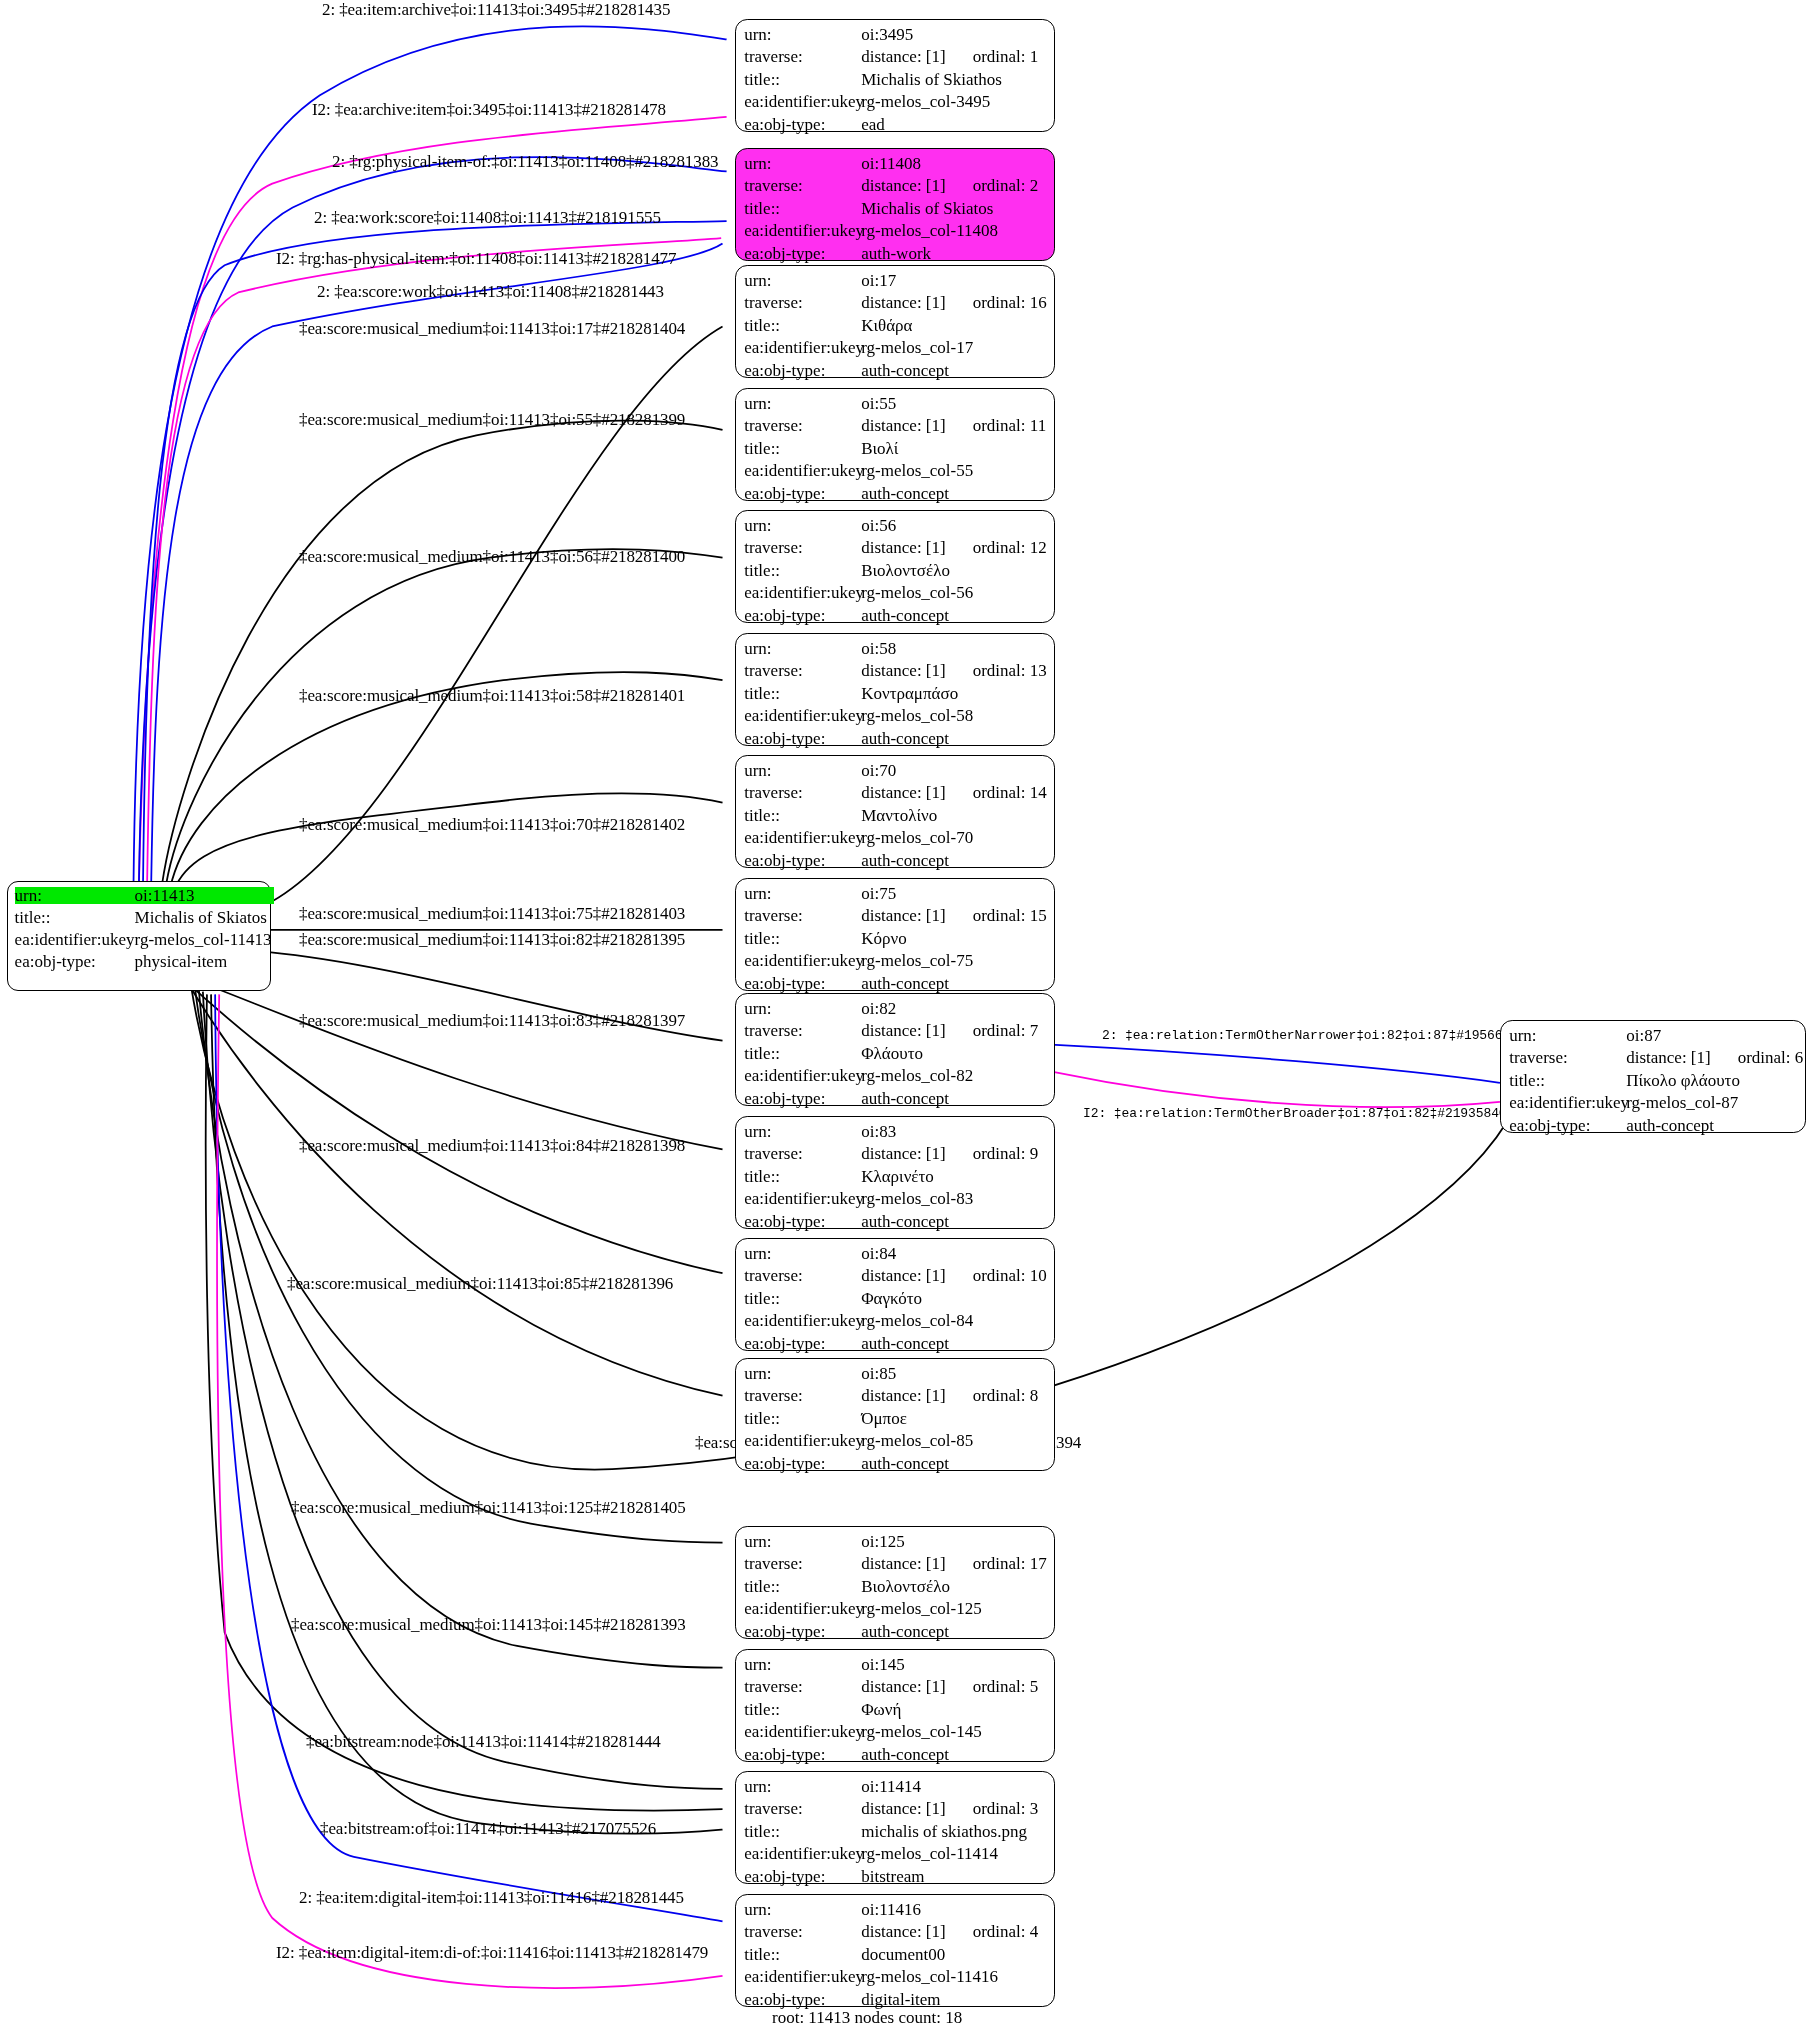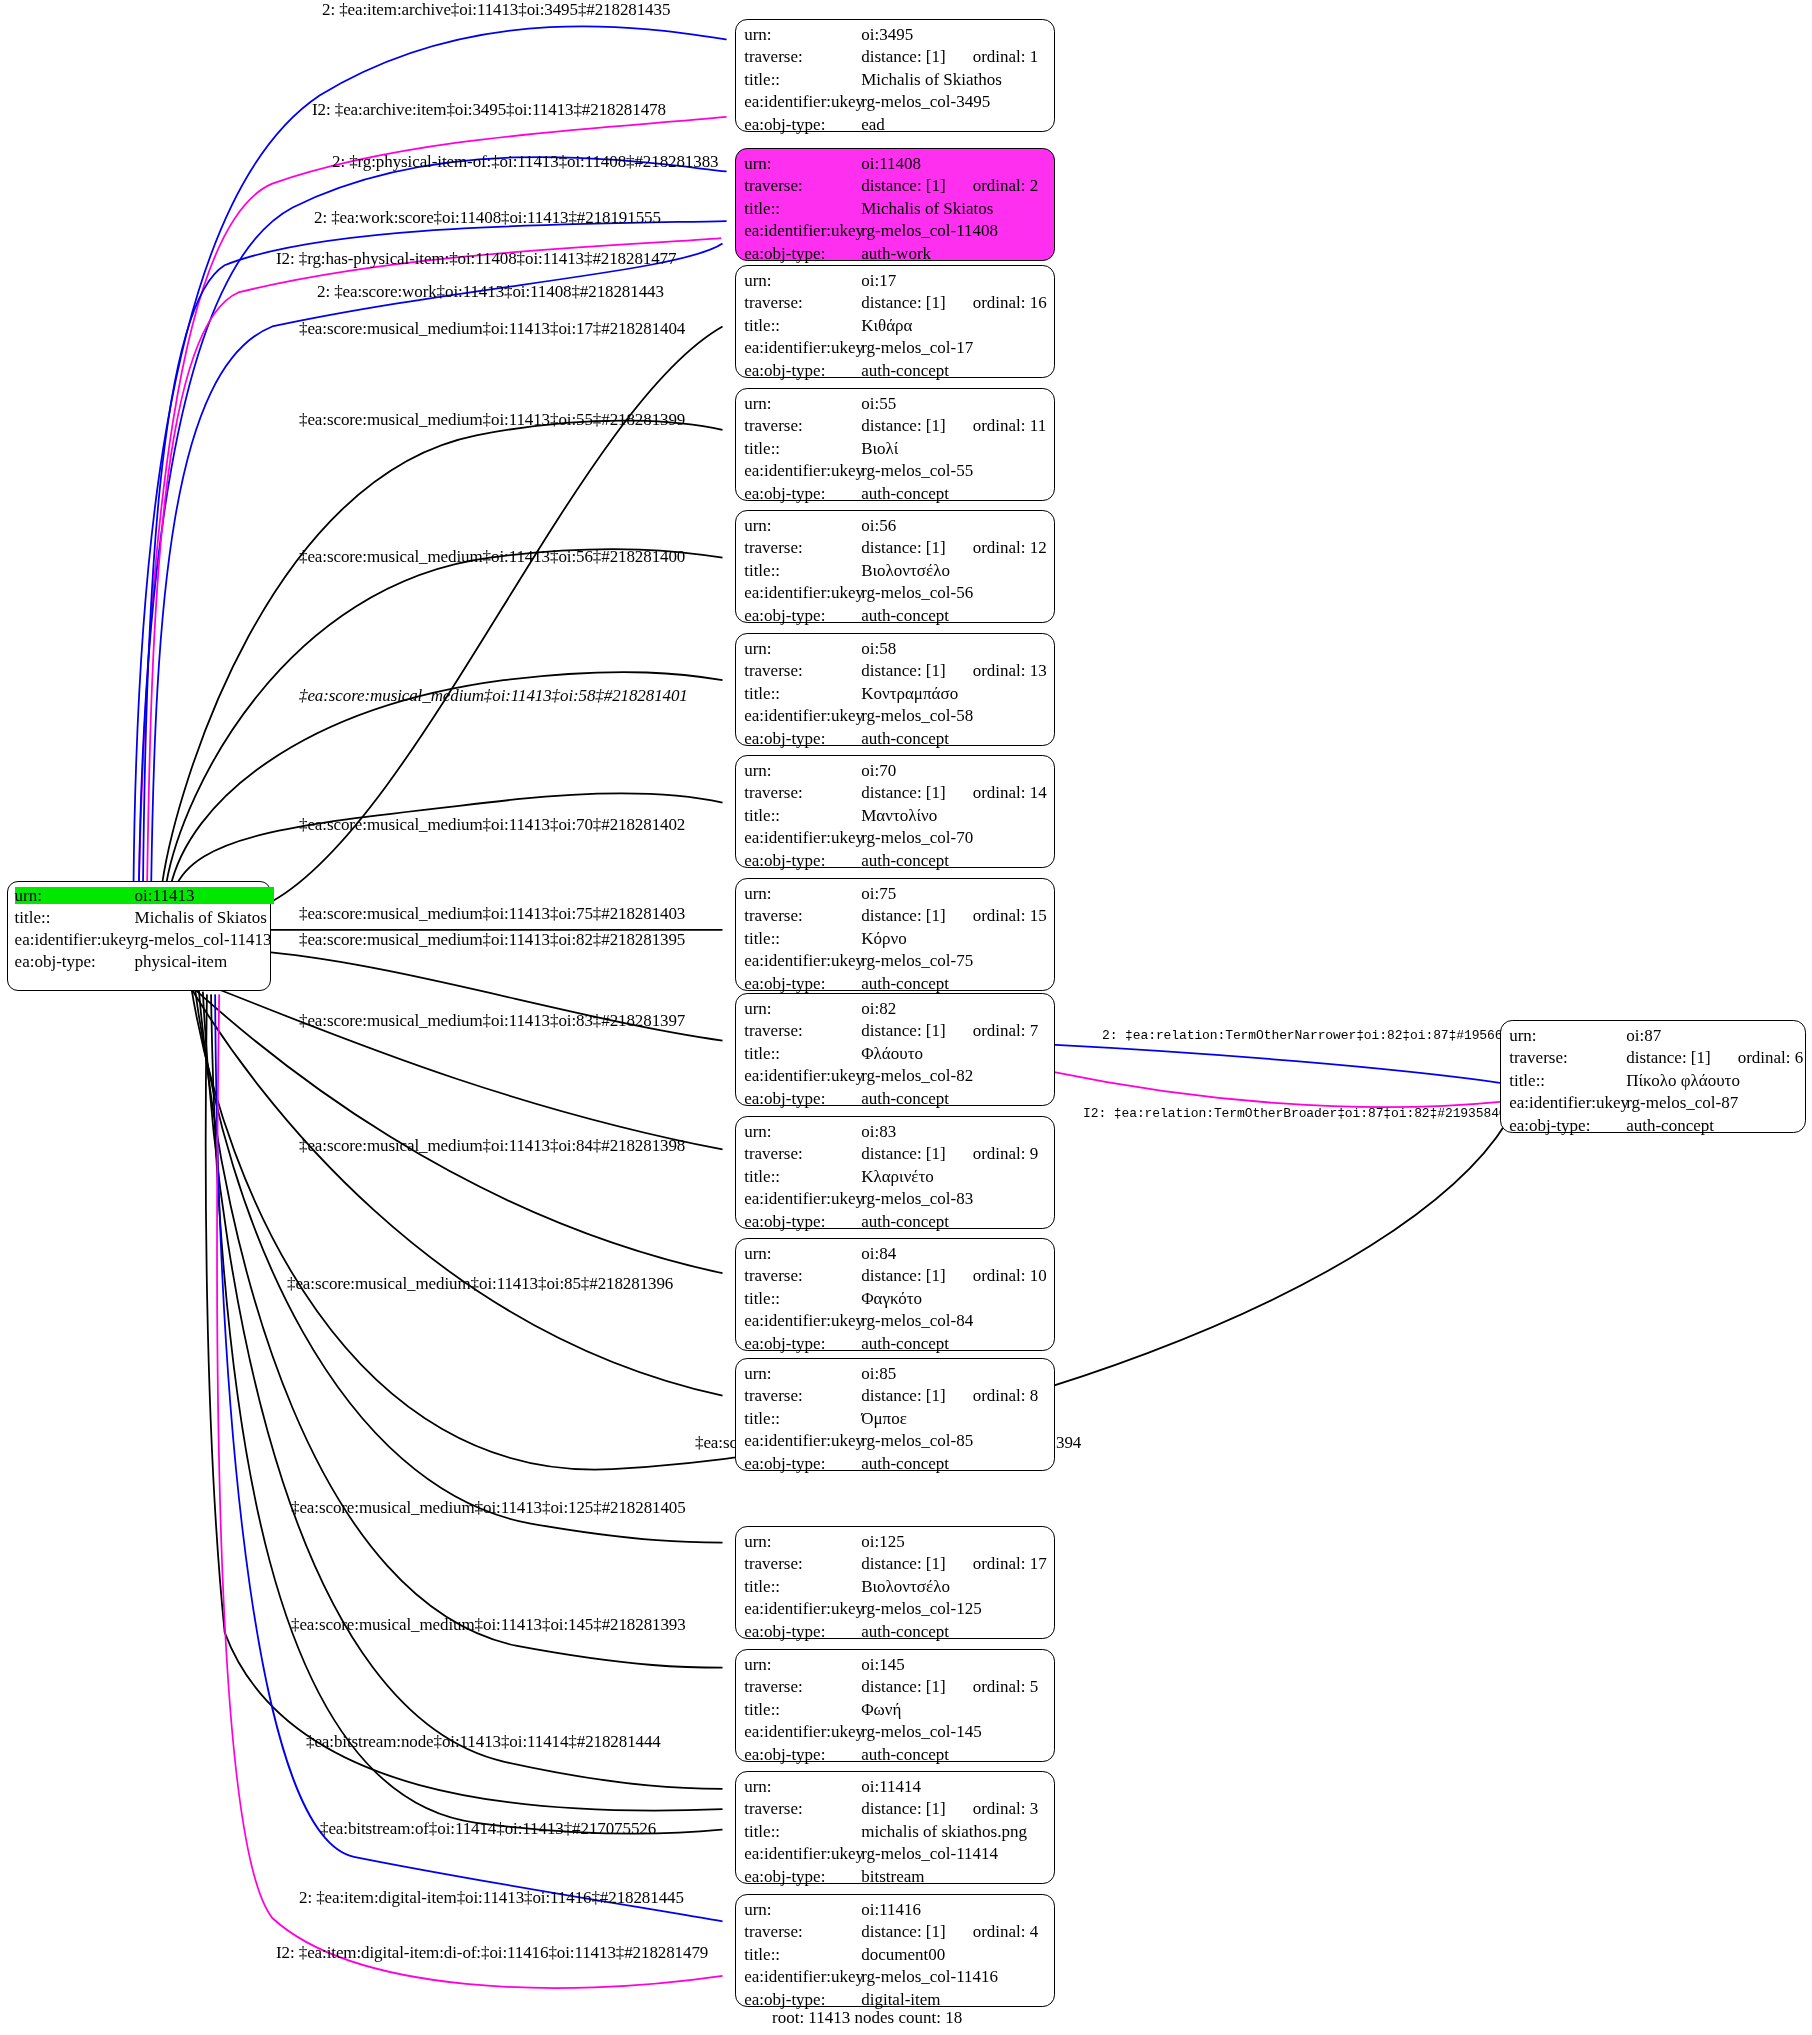--- a/index.html
+++ b/index.html
@@ -111,21 +111,21 @@
 
   <div class="elabel" style="left:322px;top:0.7px;">2: ‡ea:item:archive‡oi:11413‡oi:3495‡#218281435</div>
   <div class="elabel" style="left:312px;top:101px;">I2: ‡ea:archive:item‡oi:3495‡oi:11413‡#218281478</div>
   <div class="elabel" style="left:303px;top:153px;margin-left:29px;">2: ‡rg:physical-item-of:‡oi:11413‡oi:11408‡#218281383</div>
   <div class="elabel" style="left:314px;top:209px;">2: ‡ea:work:score‡oi:11408‡oi:11413‡#218191555</div>
   <div class="elabel" style="left:276px;top:250px;">I2: ‡rg:has-physical-item:‡oi:11408‡oi:11413‡#218281477</div>
   <div class="elabel" style="left:317px;top:283px;">2: ‡ea:score:work‡oi:11413‡oi:11408‡#218281443</div>
   <div class="elabel" style="left:299px;top:320px;">‡ea:score:musical_medium‡oi:11413‡oi:17‡#218281404</div>
   <div class="elabel" style="left:299px;top:411px;">‡ea:score:musical_medium‡oi:11413‡oi:55‡#218281399</div>
   <div class="elabel" style="left:299px;top:548px;">‡ea:score:musical_medium‡oi:11413‡oi:56‡#218281400</div>
-  <div class="elabel" style="left:299px;top:687px;font-style:italic;">‡ea:score:musical_medium‡oi:11413‡oi:58‡#218281401</div>
+  <div class="elabel" style="left:299px;top:687px;">‡ea:score:musical_medium‡oi:11413‡oi:58‡#218281401</div>
   <div class="elabel" style="left:299px;top:816px;">‡ea:score:musical_medium‡oi:11413‡oi:70‡#218281402</div>
   <div class="elabel" style="left:299px;top:905px;">‡ea:score:musical_medium‡oi:11413‡oi:75‡#218281403</div>
   <div class="elabel" style="left:299px;top:931px;">‡ea:score:musical_medium‡oi:11413‡oi:82‡#218281395</div>
   <div class="elabel" style="left:299px;top:1012px;">‡ea:score:musical_medium‡oi:11413‡oi:83‡#218281397</div>
   <div class="elabel" style="left:299px;top:1137px;">‡ea:score:musical_medium‡oi:11413‡oi:84‡#218281398</div>
   <div class="elabel" style="left:287px;top:1275px;">‡ea:score:musical_medium‡oi:11413‡oi:85‡#218281396</div>
   <div class="elabel" style="left:695px;top:1434px;">‡ea:score:musical_medium‡oi:11413‡oi:87‡#218281394</div>
   <div class="elabel" style="left:291px;top:1499px;">‡ea:score:musical_medium‡oi:11413‡oi:125‡#218281405</div>
   <div class="elabel" style="left:291px;top:1616px;">‡ea:score:musical_medium‡oi:11413‡oi:145‡#218281393</div>
   <div class="elabel" style="left:306px;top:1733px;">‡ea:bitstream:node‡oi:11413‡oi:11414‡#218281444</div>

